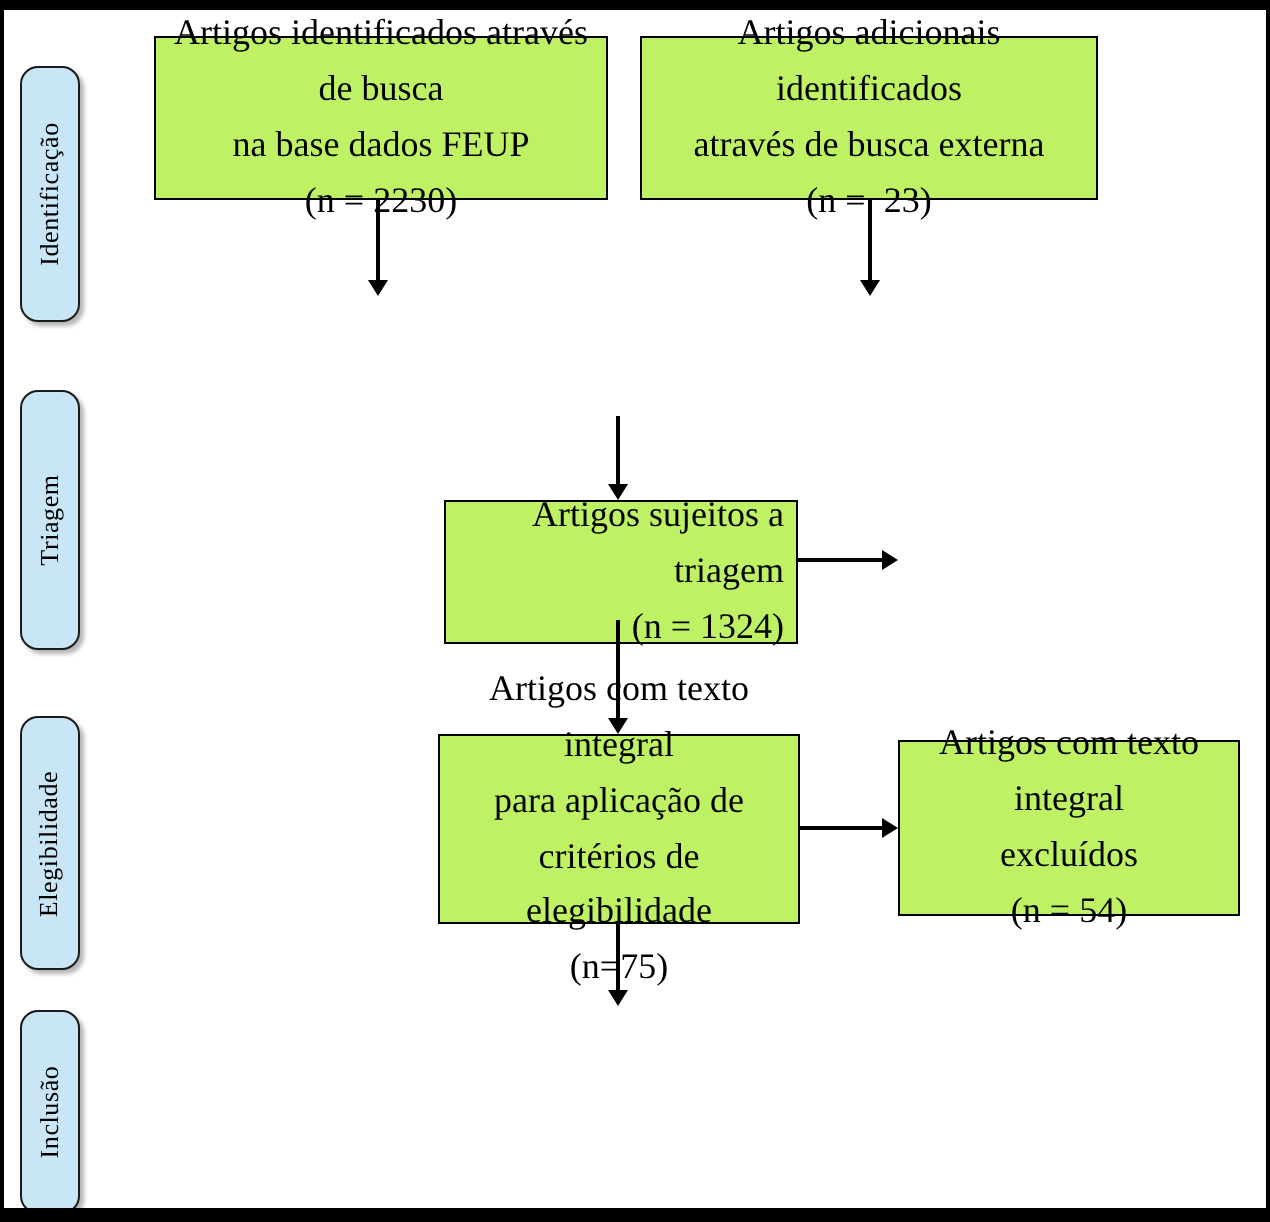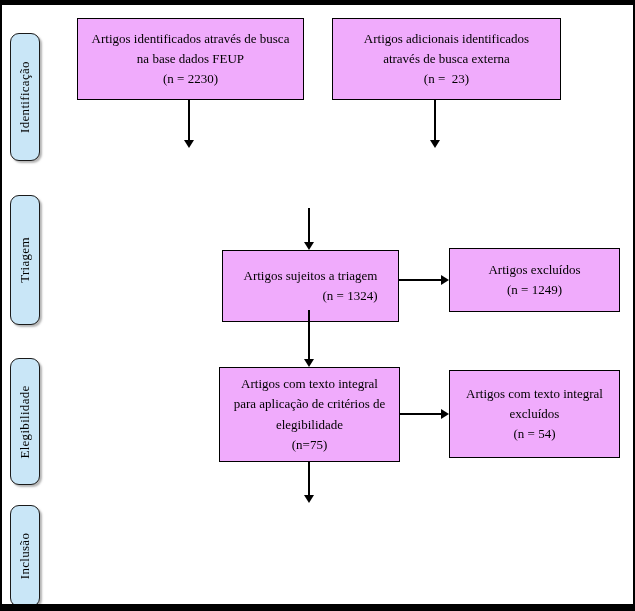--- a/index.html
+++ b/index.html
@@ -30,27 +30,27 @@
   .stage span {
     transform: rotate(-90deg);
     white-space: nowrap;
     font-size: 13px;
     color: #000;
     letter-spacing: 0.3px;
   }
   .fbox {
     position: absolute;
     box-sizing: border-box;
-    background: #f0abfc;
+    background: #bef264;
     border: 1.5px solid #000;
     display: flex;
     align-items: center;
     justify-content: center;
     text-align: center;
-    font-size: 13px;
+    font-size: 18px;
     line-height: 1.55;
     color: #000;
     white-space: pre-wrap;
     padding: 18px 6px;
   }
   .arrow-v {
     position: absolute;
     display: flex;
     flex-direction: column;
     align-items: center;
@@ -91,30 +91,28 @@
     <span>Elegibilidade</span>
   </div>
   <div class="stage" style="left:8px; top:500px; height:102px;">
     <span>Inclusão</span>
   </div>
 
   <div class="fbox" style="left:75px; top:13px; width:227px; height:82px;">Artigos identificados através de busca
 na base dados FEUP
 (n = 2230)</div>
 
-  <div class="fbox" style="left:318px; top:13px; width:229px; height:82px;margin-left:12px;">Artigos adicionais identificados
+  <div class="fbox" style="left:318px; top:13px; width:229px; height:82px;">Artigos adicionais identificados
 através de busca externa
 (n =  23)</div>
 
 
   <div class="fbox" style="left:220px; top:245px; width:177px; height:72px;text-align:right;">Artigos sujeitos a triagem
 (n = 1324)</div>
 
-  <div class="fbox" style="left:447px; top:243px; width:171px; height:64px;">Artigos excluídos
-(n = 1249)</div>
 
   <div class="fbox" style="left:217px; top:362px; width:181px; height:95px;">Artigos com texto integral
 para aplicação de critérios de
 elegibilidade
 (n=75)</div>
 
   <div class="fbox" style="left:447px; top:365px; width:171px; height:88px;">Artigos com texto integral
 excluídos
 (n = 54)</div>
 

